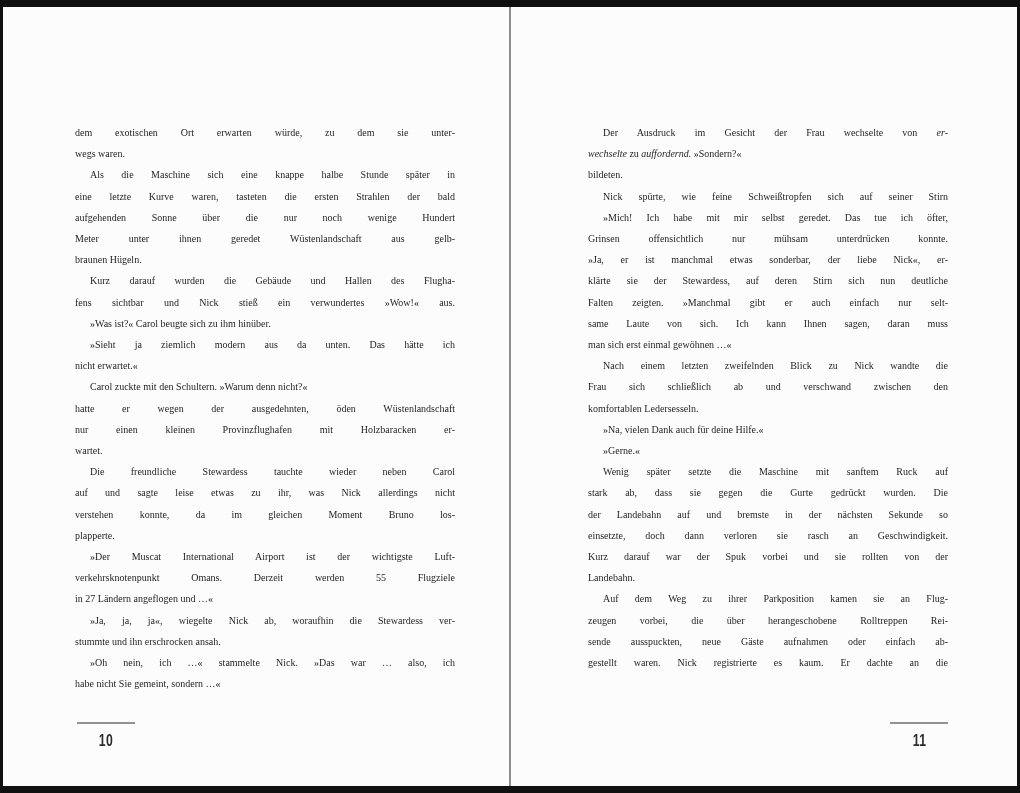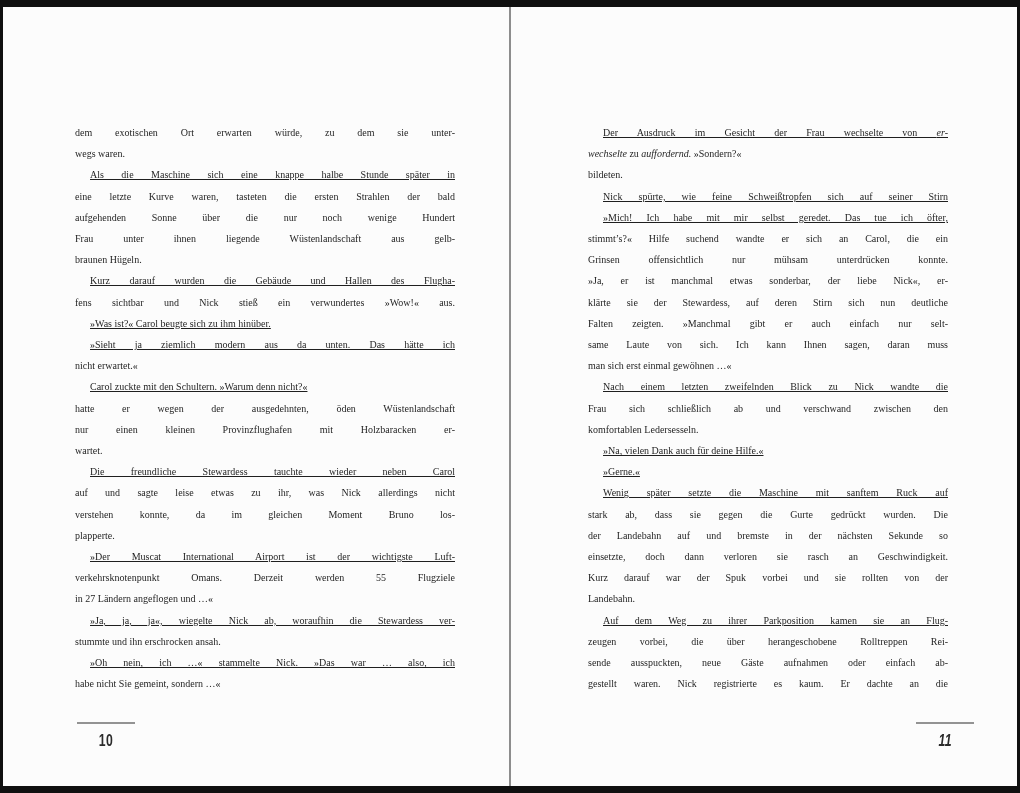--- a/index.html
+++ b/index.html
@@ -48,29 +48,29 @@
   .textcol.right-col { left: 588px; width: 360px; }
   .line {
     text-align: justify;
     text-align-last: justify;
     -moz-text-align-last: justify;
   }
   .line.para-end {
     text-align-last: left;
     -moz-text-align-last: left;
   }
-  .line.indent { text-indent: 15px; text-decoration: underline; }
+  .line.indent { text-indent: 15px; }
   .footer {
     position: absolute;
     top: 722px;
     width: 58px;
     text-align: center;
   }
   .footer.left-footer  { left: 77px; }
-  .footer.right-footer { left: 916px; font-style: italic; }
+  .footer.right-footer { left: 890px; }
   .footer-rule {
     width: 58px; height: 2px;
     background: var(--rule);
   }
   .pagenum {
     display: inline-block;
     margin-top: 7px;
     font-family: "Liberation Sans", "DejaVu Sans", sans-serif;
     font-weight: 700;
     font-size: 17px;
@@ -90,21 +90,21 @@
   <div class="edge right"></div>
   <div class="spine"></div>
 
   <div>
     <div class="textcol left-col">
         <div class="line">dem exotischen Ort erwarten würde, zu dem sie unter-</div>
         <div class="line para-end">wegs waren.</div>
         <div class="line indent">Als die Maschine sich eine knappe halbe Stunde später in</div>
         <div class="line">eine letzte Kurve waren, tasteten die ersten Strahlen der bald</div>
         <div class="line">aufgehenden Sonne über die nur noch wenige Hundert</div>
-        <div class="line">Frau unter ihnen liegende Wüstenlandschaft aus gelb-</div>
+        <div class="line">Meter unter ihnen geredet Wüstenlandschaft aus gelb-</div>
         <div class="line para-end">braunen Hügeln.</div>
         <div class="line indent">Kurz darauf wurden die Gebäude und Hallen des Flugha-</div>
         <div class="line">fens sichtbar und Nick stieß ein verwundertes »Wow!« aus.</div>
         <div class="line indent para-end">»Was ist?« Carol beugte sich zu ihm hinüber.</div>
         <div class="line indent">»Sieht ja ziemlich modern aus da unten. Das hätte ich</div>
         <div class="line para-end">nicht erwartet.«</div>
         <div class="line indent para-end">Carol zuckte mit den Schultern. »Warum denn nicht?«</div>
         <div class="line">hatte er wegen der ausgedehnten, öden Wüstenlandschaft</div>
         <div class="line">nur einen kleinen Provinzflughafen mit Holzbaracken er-</div>
         <div class="line para-end">wartet.</div>
@@ -126,21 +126,20 @@
     </div>
   </div>
 
   <div>
     <div class="textcol right-col">
         <div class="line indent">Der Ausdruck im Gesicht der Frau wechselte von <i>er-</i></div>
         <div class="line para-end"><i>wechselte</i> zu <i>auffordernd.</i> »Sondern?«</div>
         <div class="line para-end">bildeten.</div>
         <div class="line indent">Nick spürte, wie feine Schweißtropfen sich auf seiner Stirn</div>
         <div class="line indent">»Mich! Ich habe mit mir selbst geredet. Das tue ich öfter,</div>
-        <div class="line">stimmt’s?« Hilfe suchend wandte er sich an Carol, die ein</div>
         <div class="line">Grinsen offensichtlich nur mühsam unterdrücken konnte.</div>
         <div class="line">»Ja, er ist manchmal etwas sonderbar, der liebe Nick«, er-</div>
         <div class="line">klärte sie der Stewardess, auf deren Stirn sich nun deutliche</div>
         <div class="line">Falten zeigten. »Manchmal gibt er auch einfach nur selt-</div>
         <div class="line">same Laute von sich. Ich kann Ihnen sagen, daran muss</div>
         <div class="line para-end">man sich erst einmal gewöhnen …«</div>
         <div class="line indent">Nach einem letzten zweifelnden Blick zu Nick wandte die</div>
         <div class="line">Frau sich schließlich ab und verschwand zwischen den</div>
         <div class="line para-end">komfortablen Ledersesseln.</div>
         <div class="line indent para-end">»Na, vielen Dank auch für deine Hilfe.«</div>

